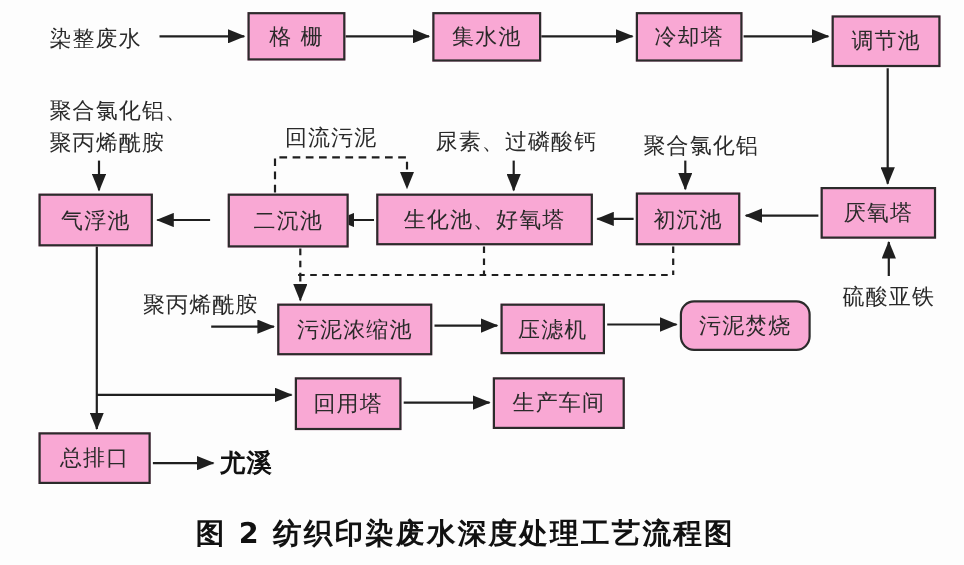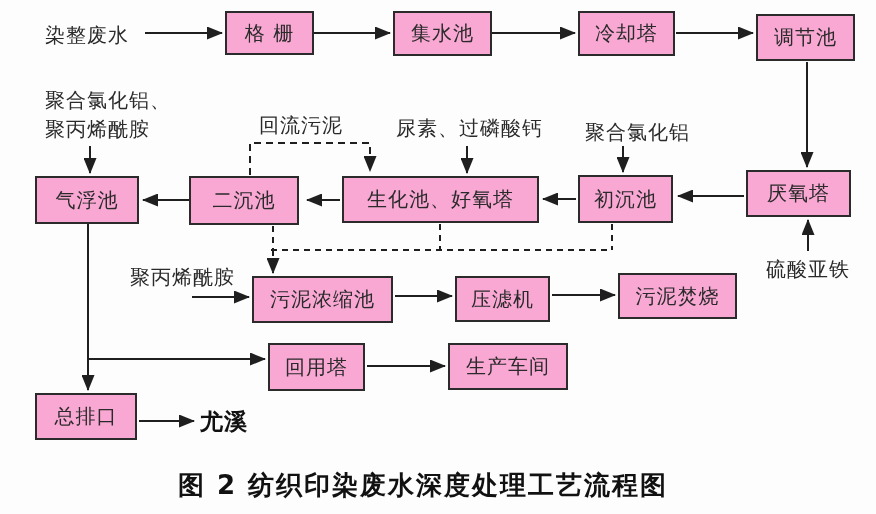--- a/index.html
+++ b/index.html
@@ -98,28 +98,28 @@
       <path d="M273,250 L273,273" stroke-dasharray="6,5" marker-end="url(#ah)"></path>
     </g>
   </svg>
 
   <div class="node" style="left:225px; top:11px; width:89px; height:44px;">格 栅</div>
   <div class="node" style="left:393px; top:11px; width:99px; height:45px;">集水池</div>
   <div class="node" style="left:578px; top:11px; width:97px; height:45px;">冷却塔</div>
   <div class="node" style="left:756px; top:14px; width:99px; height:47px;">调节池</div>
 
   <div class="node" style="left:35px; top:176px; width:104px; height:48px;">气浮池</div>
-  <div class="node" style="left:189px; top:176px; width:110px; height:49px;">二沉池</div>
+  <div class="node" style="left:207px; top:176px; width:110px; height:49px;">二沉池</div>
   <div class="node" style="left:342px; top:176px; width:197px; height:47px;">生化池、好氧塔</div>
   <div class="node" style="left:578px; top:175px; width:95px; height:48px;">初沉池</div>
   <div class="node" style="left:746px; top:170px; width:105px; height:47px;">厌氧塔</div>
 
   <div class="node" style="left:252px; top:276px; width:141px; height:47px;">污泥浓缩池</div>
   <div class="node" style="left:455px; top:276px; width:95px; height:46px;">压滤机</div>
-  <div class="node" style="left:618px; top:273px; width:119px; height:46px;">污泥焚烧</div>
+  <div class="node" style="left:618px; top:273px; width:119px; height:46px;border-radius:13px;">污泥焚烧</div>
 
   <div class="node" style="left:268px; top:343px; width:97px; height:48px;">回用塔</div>
   <div class="node" style="left:448px; top:343px; width:120px; height:47px;">生产车间</div>
   <div class="node" style="left:35px; top:393px; width:102px; height:47px;">总排口</div>
 
   <div class="lbl" style="left:45px; top:21px;">染整废水</div>
   <div class="lbl" style="left:45px; top:86px;">聚合氯化铝、</div>
   <div class="lbl" style="left:45px; top:115px;">聚丙烯酰胺</div>
   <div class="lbl" style="left:259px; top:111px;">回流污泥</div>
   <div class="lbl" style="left:396px; top:114px;">尿素、过磷酸钙</div>

